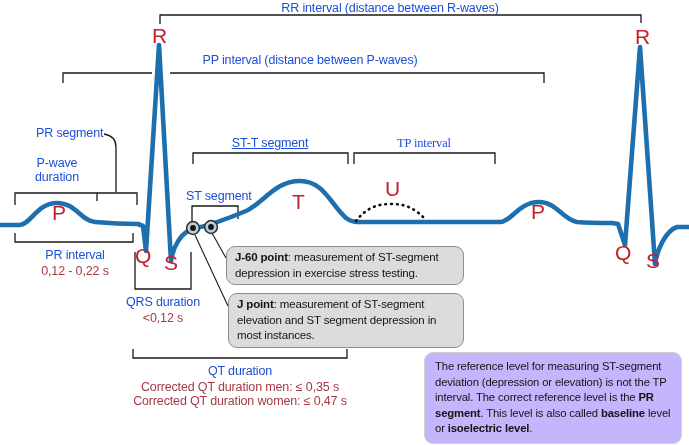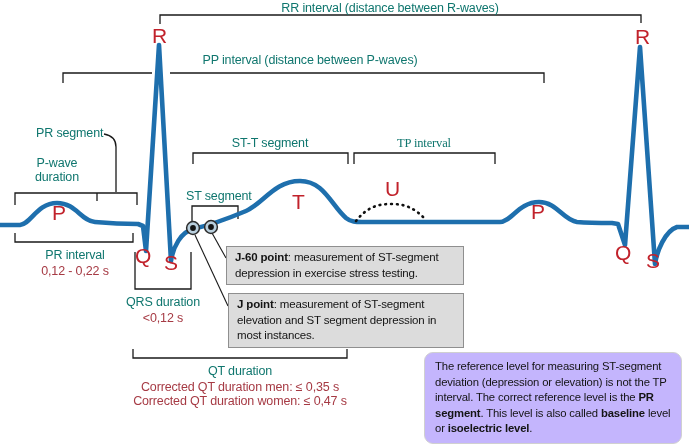--- a/index.html
+++ b/index.html
@@ -1,26 +1,26 @@
 <!DOCTYPE html>
 <html><head>
 <meta charset="utf-8">
 <style>
   html,body{margin:0;padding:0;background:#fff;}
   #stage{
     position:relative;width:689px;height:445px;background:#ffffff;
     font-family:"Liberation Sans", sans-serif;color:#111;overflow:hidden;
   }
   #diagram-svg{position:absolute;left:0;top:0;}
-  .lbl{position:absolute;font-size:12.5px;line-height:1.15;color:#0f766e;letter-spacing:-0.15px;}
+  .lbl{position:absolute;font-size:12.5px;line-height:1.15;color:#1d4ed8;letter-spacing:-0.15px;}
   .center{text-align:center;}
   .wave-letter{position:absolute;font-size:21px;color:#c1222b;letter-spacing:0;}
   .redval{color:#a63a44;}
   .callout{
-    position:absolute;background:#dcdcdc;border:1px solid #8f8f8f;border-radius:0;
+    position:absolute;background:#dcdcdc;border:1px solid #8f8f8f;border-radius:9px;
     padding:3px 8px;font-size:11.5px;line-height:1.35;color:#141414;letter-spacing:-0.15px;
     box-sizing:border-box;
   }
   .note{
     position:absolute;background:#c4b5fd;border:1px solid #d0d0d0;border-radius:9px;
     padding:6px 10px;font-size:11.3px;line-height:1.38;color:#141414;letter-spacing:-0.15px;
     box-sizing:border-box;
   }
   b{font-weight:bold;}
 </style>
@@ -68,21 +68,21 @@
     </g>
   </svg>
 
   <div class="lbl center" style="left:265px;top:1px;width:250px;">RR interval (distance between R-waves)</div>
   <div class="lbl center" style="left:190px;top:53px;width:240px;">PP interval (distance between P-waves)</div>
   <div class="lbl" style="left:36px;top:126px;">PR segment</div>
   <div class="lbl center" style="left:22px;top:156px;width:70px;">P-wave duration</div>
   <div class="lbl center" style="left:25px;top:248px;width:100px;">PR interval</div>
   <div class="lbl center redval" style="left:20px;top:264px;width:110px;">0,12 - 0,22 s</div>
   <div class="lbl" style="left:186px;top:189px;text-align:center;">ST segment</div>
-  <div class="lbl center" style="left:210px;top:136px;width:120px;">ST-T segment</div>
+  <div class="lbl center" style="left:210px;top:136px;width:120px;text-decoration:underline;">ST-T segment</div>
   <div class="lbl center" style="left:364px;top:136px;width:120px;font-family:Liberation Serif, serif;">TP interval</div>
   <div class="lbl center" style="left:113px;top:295px;width:100px;">QRS duration</div>
   <div class="lbl center redval" style="left:113px;top:311px;width:100px;">&lt;0,12 s</div>
   <div class="lbl center" style="left:190px;top:364px;width:100px;">QT duration</div>
   <div class="lbl center redval" style="left:120px;top:380px;width:240px;">Corrected QT duration men: ≤ 0,35 s</div>
   <div class="lbl center redval" style="left:120px;top:394px;width:240px;">Corrected QT duration women: ≤ 0,47 s</div>
 
   <div class="wave-letter" style="left:52px;top:201px;">P</div>
   <div class="wave-letter" style="left:152px;top:24px;">R</div>
   <div class="wave-letter" style="left:135px;top:244px;">Q</div>

